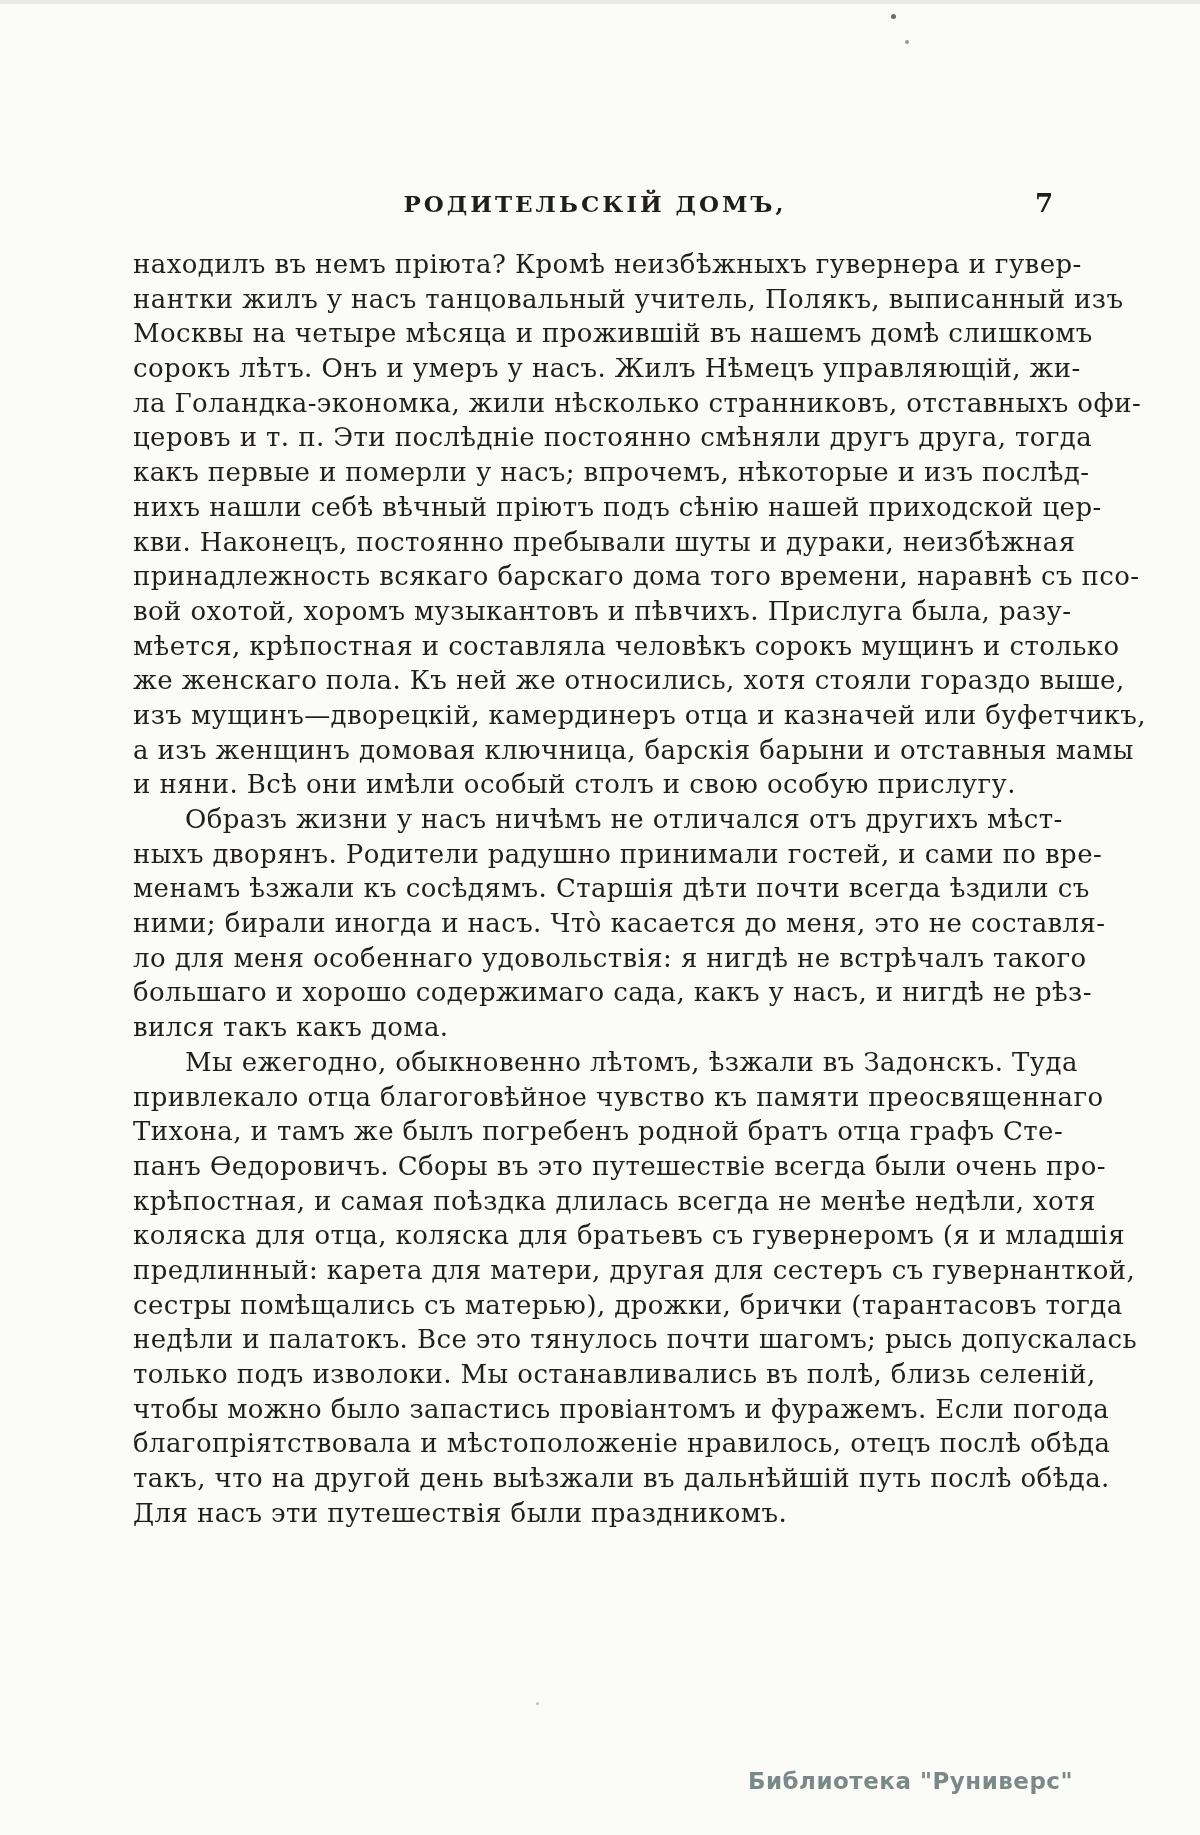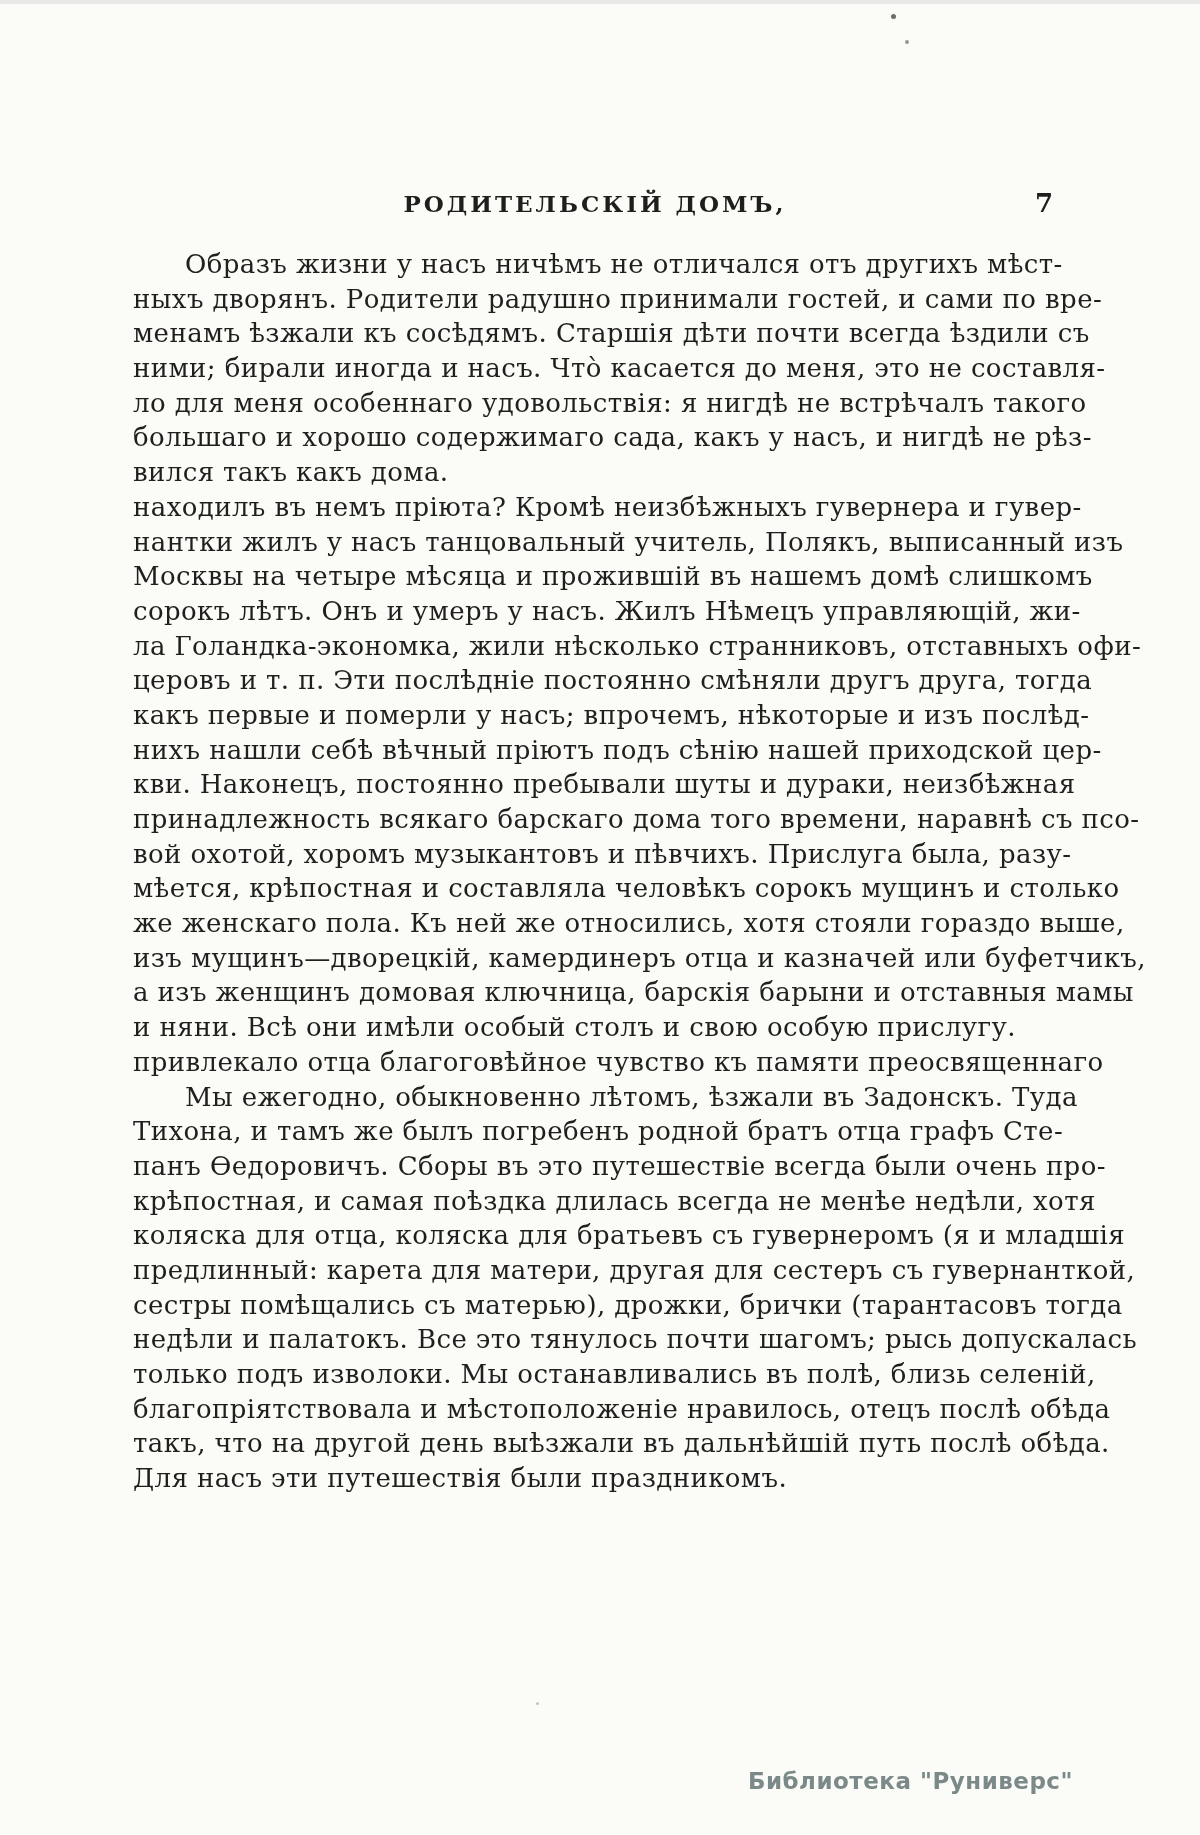--- a/index.html
+++ b/index.html
@@ -91,57 +91,58 @@
 
 <div class="page">
 
   <div class="running-header">
     <div class="running-title">РОДИТЕЛЬСКІЙ ДОМЪ,</div>
     <div class="page-number">7</div>
   </div>
 
   <div class="text-block" id="text-block">
       <div class="para">
-        <div class="line indent">Образъ жизни у насъ ничѣмъ не отличался отъ другихъ мѣст-</div>
-        <div class="line">ныхъ дворянъ. Родители радушно принимали гостей, и сами по вре-</div>
-        <div class="line">менамъ ѣзжали къ сосѣдямъ. Старшія дѣти почти всегда ѣздили съ</div>
-        <div class="line">ними; бирали иногда и насъ. Что̀ касается до меня, это не составля-</div>
-        <div class="line">ло для меня особеннаго удовольствія: я нигдѣ не встрѣчалъ такого</div>
-        <div class="line">большаго и хорошо содержимаго сада, какъ у насъ, и нигдѣ не рѣз-</div>
-        <div class="line last">вился такъ какъ дома.</div>
-      </div>
-      <div class="para">
         <div class="line">находилъ въ немъ пріюта? Кромѣ неизбѣжныхъ гувернера и гувер-</div>
         <div class="line">нантки жилъ у насъ танцовальный учитель, Полякъ, выписанный изъ</div>
         <div class="line">Москвы на четыре мѣсяца и прожившій въ нашемъ домѣ слишкомъ</div>
         <div class="line">сорокъ лѣтъ. Онъ и умеръ у насъ. Жилъ Нѣмецъ управляющій, жи-</div>
         <div class="line">ла Голандка-экономка, жили нѣсколько странниковъ, отставныхъ офи-</div>
         <div class="line">церовъ и т. п. Эти послѣдніе постоянно смѣняли другъ друга, тогда</div>
         <div class="line">какъ первые и померли у насъ; впрочемъ, нѣкоторые и изъ послѣд-</div>
         <div class="line">нихъ нашли себѣ вѣчный пріютъ подъ сѣнію нашей приходской цер-</div>
         <div class="line">кви. Наконецъ, постоянно пребывали шуты и дураки, неизбѣжная</div>
         <div class="line">принадлежность всякаго барскаго дома того времени, наравнѣ съ псо-</div>
         <div class="line">вой охотой, хоромъ музыкантовъ и пѣвчихъ. Прислуга была, разу-</div>
         <div class="line">мѣется, крѣпостная и составляла человѣкъ сорокъ мущинъ и столько</div>
         <div class="line">же женскаго пола. Къ ней же относились, хотя стояли гораздо выше,</div>
         <div class="line">изъ мущинъ—дворецкій, камердинеръ отца и казначей или буфетчикъ,</div>
         <div class="line">а изъ женщинъ домовая ключница, барскія барыни и отставныя мамы</div>
         <div class="line last">и няни. Всѣ они имѣли особый столъ и свою особую прислугу.</div>
       </div>
       <div class="para">
+        <div class="line indent">Образъ жизни у насъ ничѣмъ не отличался отъ другихъ мѣст-</div>
+        <div class="line">ныхъ дворянъ. Родители радушно принимали гостей, и сами по вре-</div>
+        <div class="line">менамъ ѣзжали къ сосѣдямъ. Старшія дѣти почти всегда ѣздили съ</div>
+        <div class="line">ними; бирали иногда и насъ. Что̀ касается до меня, это не составля-</div>
+        <div class="line">ло для меня особеннаго удовольствія: я нигдѣ не встрѣчалъ такого</div>
+        <div class="line">большаго и хорошо содержимаго сада, какъ у насъ, и нигдѣ не рѣз-</div>
+        <div class="line last">вился такъ какъ дома.</div>
+      </div>
+      <div class="para">
+        <div class="line indent">Мы ежегодно, обыкновенно лѣтомъ, ѣзжали въ Задонскъ. Туда</div>
         <div class="line">привлекало отца благоговѣйное чувство къ памяти преосвященнаго</div>
-        <div class="line indent">Мы ежегодно, обыкновенно лѣтомъ, ѣзжали въ Задонскъ. Туда</div>
         <div class="line">Тихона, и тамъ же былъ погребенъ родной братъ отца графъ Сте-</div>
         <div class="line">панъ Ѳедоровичъ. Сборы въ это путешествіе всегда были очень про-</div>
         <div class="line">крѣпостная, и самая поѣздка длилась всегда не менѣе недѣли, хотя</div>
         <div class="line">коляска для отца, коляска для братьевъ съ гувернеромъ (я и младшія</div>
         <div class="line">предлинный: карета для матери, другая для сестеръ съ гувернанткой,</div>
         <div class="line">сестры помѣщались съ матерью), дрожки, брички (тарантасовъ тогда</div>
         <div class="line">недѣли и палатокъ. Все это тянулось почти шагомъ; рысь допускалась</div>
         <div class="line">только подъ изволоки. Мы останавливались въ полѣ, близь селеній,</div>
+        <div class="line">чтобы можно было запастись провіантомъ и фуражемъ. Если погода</div>
         <div class="line">благопріятствовала и мѣстоположеніе нравилось, отецъ послѣ обѣда</div>
         <div class="line">такъ, что на другой день выѣзжали въ дальнѣйшій путь послѣ обѣда.</div>
         <div class="line last">Для насъ эти путешествія были праздникомъ.</div>
       </div>
     </div>
 
   <div class="watermark">Библиотека "Руниверс"</div>
 
   <div class="speck s1"></div>
   <div class="speck s2"></div>

